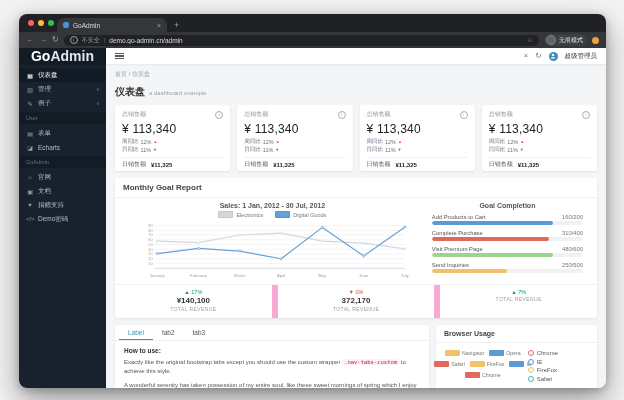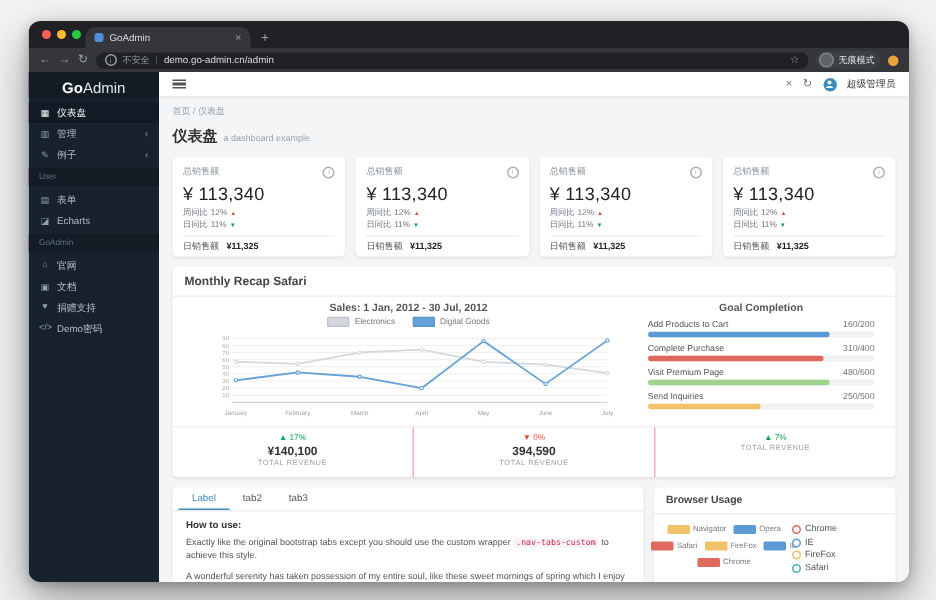--- a/index.html
+++ b/index.html
@@ -24,22 +24,22 @@
   .urlsep{color:#5f6368;font-size:6px}
   .url{font-size:6.5px;color:#dadce0;white-space:nowrap;overflow:hidden;flex:1}
   .star{font-size:7px;color:#9aa0a6}
   .profile{display:flex;align-items:center;gap:3px;background:#3c4043;border-radius:6px;padding:1px 4px 1px 2px}
   .pav{width:8px;height:8px;border-radius:50%;background:#5f6368;border:1px solid #80868b;flex:none}
   .ptext{font-size:6px;color:#e8eaed;white-space:nowrap}
   .dot-orange{width:7px;height:7px;border-radius:50%;background:#e8a33d;flex:none}
   
   .app{flex:1;display:flex;min-height:0}
   .sidebar{width:87px;background:#18222e;flex:none;display:flex;flex-direction:column}
-  .brand{height:17px;background:#131b25;display:flex;align-items:flex-end;justify-content:center;font-size:10px;color:#fff;flex:none}
-  .brand b{font-weight:700}.brand i{font-style:normal;font-weight:400;color:#dfe6ec}
+  .brand{height:17px;background:#131b25;display:flex;align-items:flex-start;justify-content:center;font-size:14px;color:#fff;flex:none}
+  .brand b{font-weight:700}.brand i{font-style:normal;font-weight:700;color:#dfe6ec}
   .snav{padding-top:3px}
   .sitem{height:14px;display:flex;align-items:center;padding:0 7px;gap:4px;color:#b0bec9;font-size:6.5px;cursor:default}
   .sitem .ic{width:8px;font-size:6px;text-align:center;flex:none;color:#8fa2b0}
   .sitem.active{color:#fff;background:#121b25}
   .sitem.active .ic{color:#fff}
   .chev{margin-left:auto;font-size:7px;color:#7d919f}
   .shead{height:12px;background:#131b25;color:#5c7383;font-size:5.5px;display:flex;align-items:center;padding:0 7px;margin:2px 0}
   .main{flex:1;display:flex;flex-direction:column;min-width:0;background:#f4f5f7}
   .topbar{height:16px;background:#fff;display:flex;align-items:center;padding:0 9px;flex:none;box-shadow:0 1px 2px rgba(0,0,0,.06);z-index:2}
   .burger{display:flex;flex-direction:column;gap:1.6px}
@@ -75,21 +75,21 @@
   .lgchip{width:13px;height:5px;border-radius:1px;border:1px solid rgba(0,0,0,.08)}
   svg.chart{width:100%;height:64px;display:block}
   .goalcol{flex:1;min-width:0;padding:0 8px}
   .gtitle{text-align:center;font-size:7px;font-weight:700;color:#555}
   .grow{margin-top:4.5px}
   .gl{display:flex;font-size:5.8px;color:#555}
   .gl-val{margin-left:auto;color:#777}
   .gtrack{height:4px;background:#f0f1f3;border-radius:2px;margin-top:1.5px;overflow:hidden}
   .gfill{height:100%;border-radius:2px}
   .rev{display:flex;border-top:1px solid #f0f1f3;text-align:center}
-  .revcol{flex:1;padding:4px 0 6px;border-right:1px solid #f9a8d4}
+  .revcol{flex:1;padding:4px 0 6px;border-right:6px solid #f9a8d4}
   .revcol:last-child{border-right:none}
   .rev-pct{font-size:5.5px}
   .rev-val{font-size:8px;font-weight:700;color:#333;margin-top:1px}
   .rev-lab{font-size:5px;color:#98a0aa;margin-top:1px;letter-spacing:.4px}
   
   .brow{display:flex;gap:7px;margin-top:7px}
   .tabcard{flex:1.95;background:#fff;border-radius:3px 3px 0 0;box-shadow:0 1px 2px rgba(0,0,0,.08);min-width:0}
   .tabs{display:flex;border-bottom:1px solid #eef0f2;padding:0 4px}
   .tabbtn{padding:4px 9px 3px;font-size:6.5px;color:#555}
   .tabbtn.active{color:#3c8dbc;border-bottom:1.5px solid #3c8dbc}
@@ -312,21 +312,21 @@
               </div>
             <div class="sc-div"></div>
             <div class="sc-foot">
                 <span>日销售额</span>
                 <b>¥11,325</b>
               </div>
           </div>
         </div>
 
         <div class="mcard">
-          <div class="mhead">Monthly Recap Safari</div>
+          <div class="mhead">Monthly Goal Report</div>
           <div class="mbody">
             <div class="chartcol">
               <div class="ctitle">Sales: 1 Jan, 2012 - 30 Jul, 2012</div>
               <div class="clegend">
                 <span class="lg">
                     <span class="lgchip" style="background: rgb(212, 216, 222);"></span>
                     <span>Electronics</span>
                   </span>
                 <span class="lg">
                     <span class="lgchip" style="background: rgb(100, 161, 216);"></span>
@@ -419,21 +419,21 @@
             </div>
           </div>
           <div class="rev">
             <div class="revcol">
               <div class="rev-pct" style="color: rgb(0, 166, 90);">▲ 17%</div>
               <div class="rev-val">¥140,100</div>
               <div class="rev-lab">TOTAL REVENUE</div>
             </div>
             <div class="revcol">
               <div class="rev-pct" style="color: rgb(221, 75, 57);">▼ 0%</div>
-              <div class="rev-val">394,590</div>
+              <div class="rev-val">372,170</div>
               <div class="rev-lab">TOTAL REVENUE</div>
             </div>
             <div class="revcol">
               <div class="rev-pct" style="color: rgb(0, 166, 90);">▲ 7%</div>
               <div class="rev-lab">TOTAL REVENUE</div>
             </div>
           </div>
         </div>
 
         <div class="brow">

